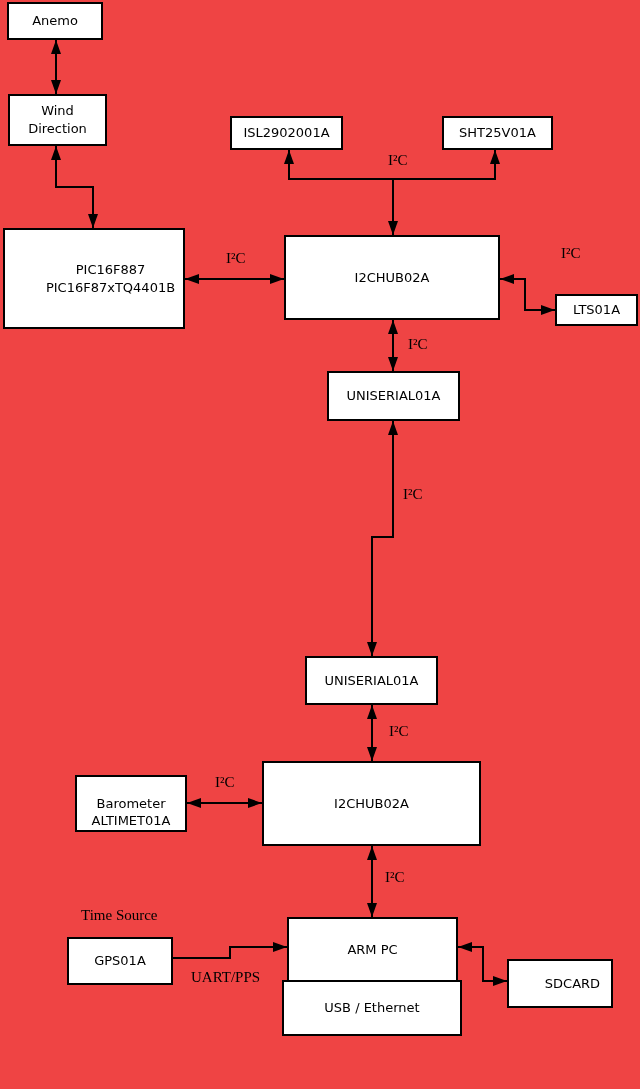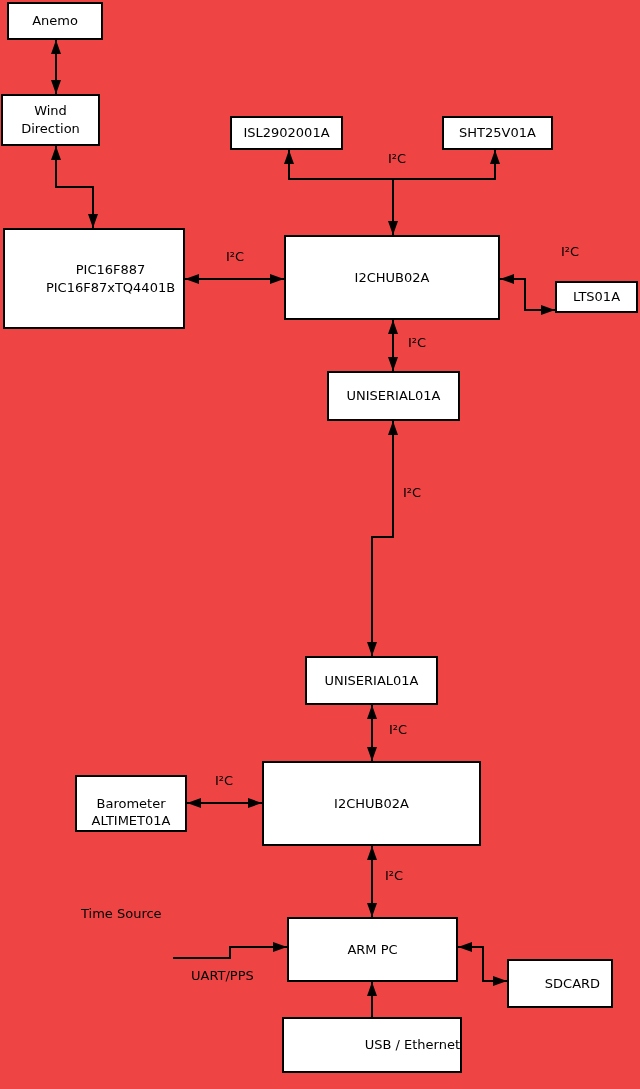--- a/index.html
+++ b/index.html
@@ -21,24 +21,25 @@
     align-items:center;
     justify-content:center;
     text-align:center;
     font-size:13px;
     line-height:1.35;
     z-index:2;
     white-space:nowrap;
   }
   .edge-label{
     position:absolute;
-    font-size:13px;
+    font-size:15px;
     line-height:1.15;
     white-space:nowrap;
     z-index:3;
+    font-family:Liberation Serif, serif;
   }
 </style>
 </head>
 <body>
 
 <div class="canvas" style="width: 640px; height: 1089px; background: #ef4444;">
   <svg class="connector-layer" xmlns="http://www.w3.org/2000/svg" width="640" height="1089" viewBox="0 0 640 1089">
       <polyline points="56,40 56,94" fill="none" stroke="#000000" stroke-width="2"></polyline>
       <polygon points="56,94 51,80 61,80" fill="#000000"></polygon>
       <polygon points="56,40 61,54 51,54" fill="#000000"></polygon>
@@ -76,60 +77,63 @@
       <polyline points="458,947 483,947 483,981 507,981" fill="none" stroke="#000000" stroke-width="2"></polyline>
       <polygon points="507,981 493,986 493,976" fill="#000000"></polygon>
       <polygon points="458,947 472,942 472,952" fill="#000000"></polygon>
       <polyline points="372,982 372,1032" fill="none" stroke="#000000" stroke-width="2"></polyline>
       <polygon points="372,1032 367,1018 377,1018" fill="#000000"></polygon>
       <polygon points="372,982 377,996 367,996" fill="#000000"></polygon>
     </svg>
 <div class="node" style="left: 7px; top: 2px; width: 96px; height: 38px;">
       <div>Anemo</div>
     </div>
-    <div class="node" style="left: 1px; top: 94px; width: 99px; height: 52px;">
+    <div class="node" style="left: 8px; top: 94px; width: 99px; height: 52px;">
       <div>Wind</div>
       <div>Direction</div>
     </div>
     <div class="node" style="left: 3px; top: 228px; width: 182px; height: 101px; padding-left: 33px;">
       <div>PIC16F887</div>
       <div>PIC16F87xTQ4401B</div>
     </div>
     <div class="node" style="left: 230px; top: 116px; width: 113px; height: 34px;">
       <div>ISL2902001A</div>
     </div>
     <div class="node" style="left: 442px; top: 116px; width: 111px; height: 34px;">
       <div>SHT25V01A</div>
     </div>
     <div class="node" style="left: 284px; top: 235px; width: 216px; height: 85px;">
       <div>I2CHUB02A</div>
     </div>
-    <div class="node" style="left: 555px; top: 281px; width: 83px; height: 32px; align-items: center;">
+    <div class="node" style="left: 555px; top: 294px; width: 83px; height: 32px; align-items: center;">
       <div>LTS01A</div>
     </div>
     <div class="node" style="left: 327px; top: 371px; width: 133px; height: 50px;">
       <div>UNISERIAL01A</div>
     </div>
     <div class="node" style="left: 305px; top: 656px; width: 133px; height: 49px;">
       <div>UNISERIAL01A</div>
     </div>
     <div class="node" style="left: 262px; top: 761px; width: 219px; height: 85px;">
       <div>I2CHUB02A</div>
     </div>
     <div class="node" style="left: 75px; top: 775px; width: 112px; height: 57px; justify-content: flex-end;">
       <div>Barometer</div>
       <div>ALTIMET01A</div>
     </div>
+    <div class="node" style="left: 67px; top: 937px; width: 106px; height: 48px;">
+      <div>GPS01A</div>
+    </div>
     <div class="node" style="left: 287px; top: 917px; width: 171px; height: 65px;">
       <div>ARM PC</div>
     </div>
     <div class="node" style="left: 507px; top: 959px; width: 106px; height: 49px; padding-left: 25px;">
       <div>SDCARD</div>
     </div>
-    <div class="node" style="left: 282px; top: 1017px; width: 180px; height: 56px; align-items: flex-end;">
+    <div class="node" style="left: 282px; top: 980px; width: 180px; height: 56px;">
       <div>USB / Ethernet</div>
     </div>
     <div class="edge-label" style="left: 388px; top: 152px;">I²C</div>
     <div class="edge-label" style="left: 226px; top: 250px;">I²C</div>
     <div class="edge-label" style="left: 561px; top: 245px;">I²C</div>
     <div class="edge-label" style="left: 408px; top: 336px;">I²C</div>
     <div class="edge-label" style="left: 403px; top: 486px;">I²C</div>
     <div class="edge-label" style="left: 389px; top: 723px;">I²C</div>
     <div class="edge-label" style="left: 215px; top: 774px;">I²C</div>
     <div class="edge-label" style="left: 385px; top: 869px;">I²C</div>

